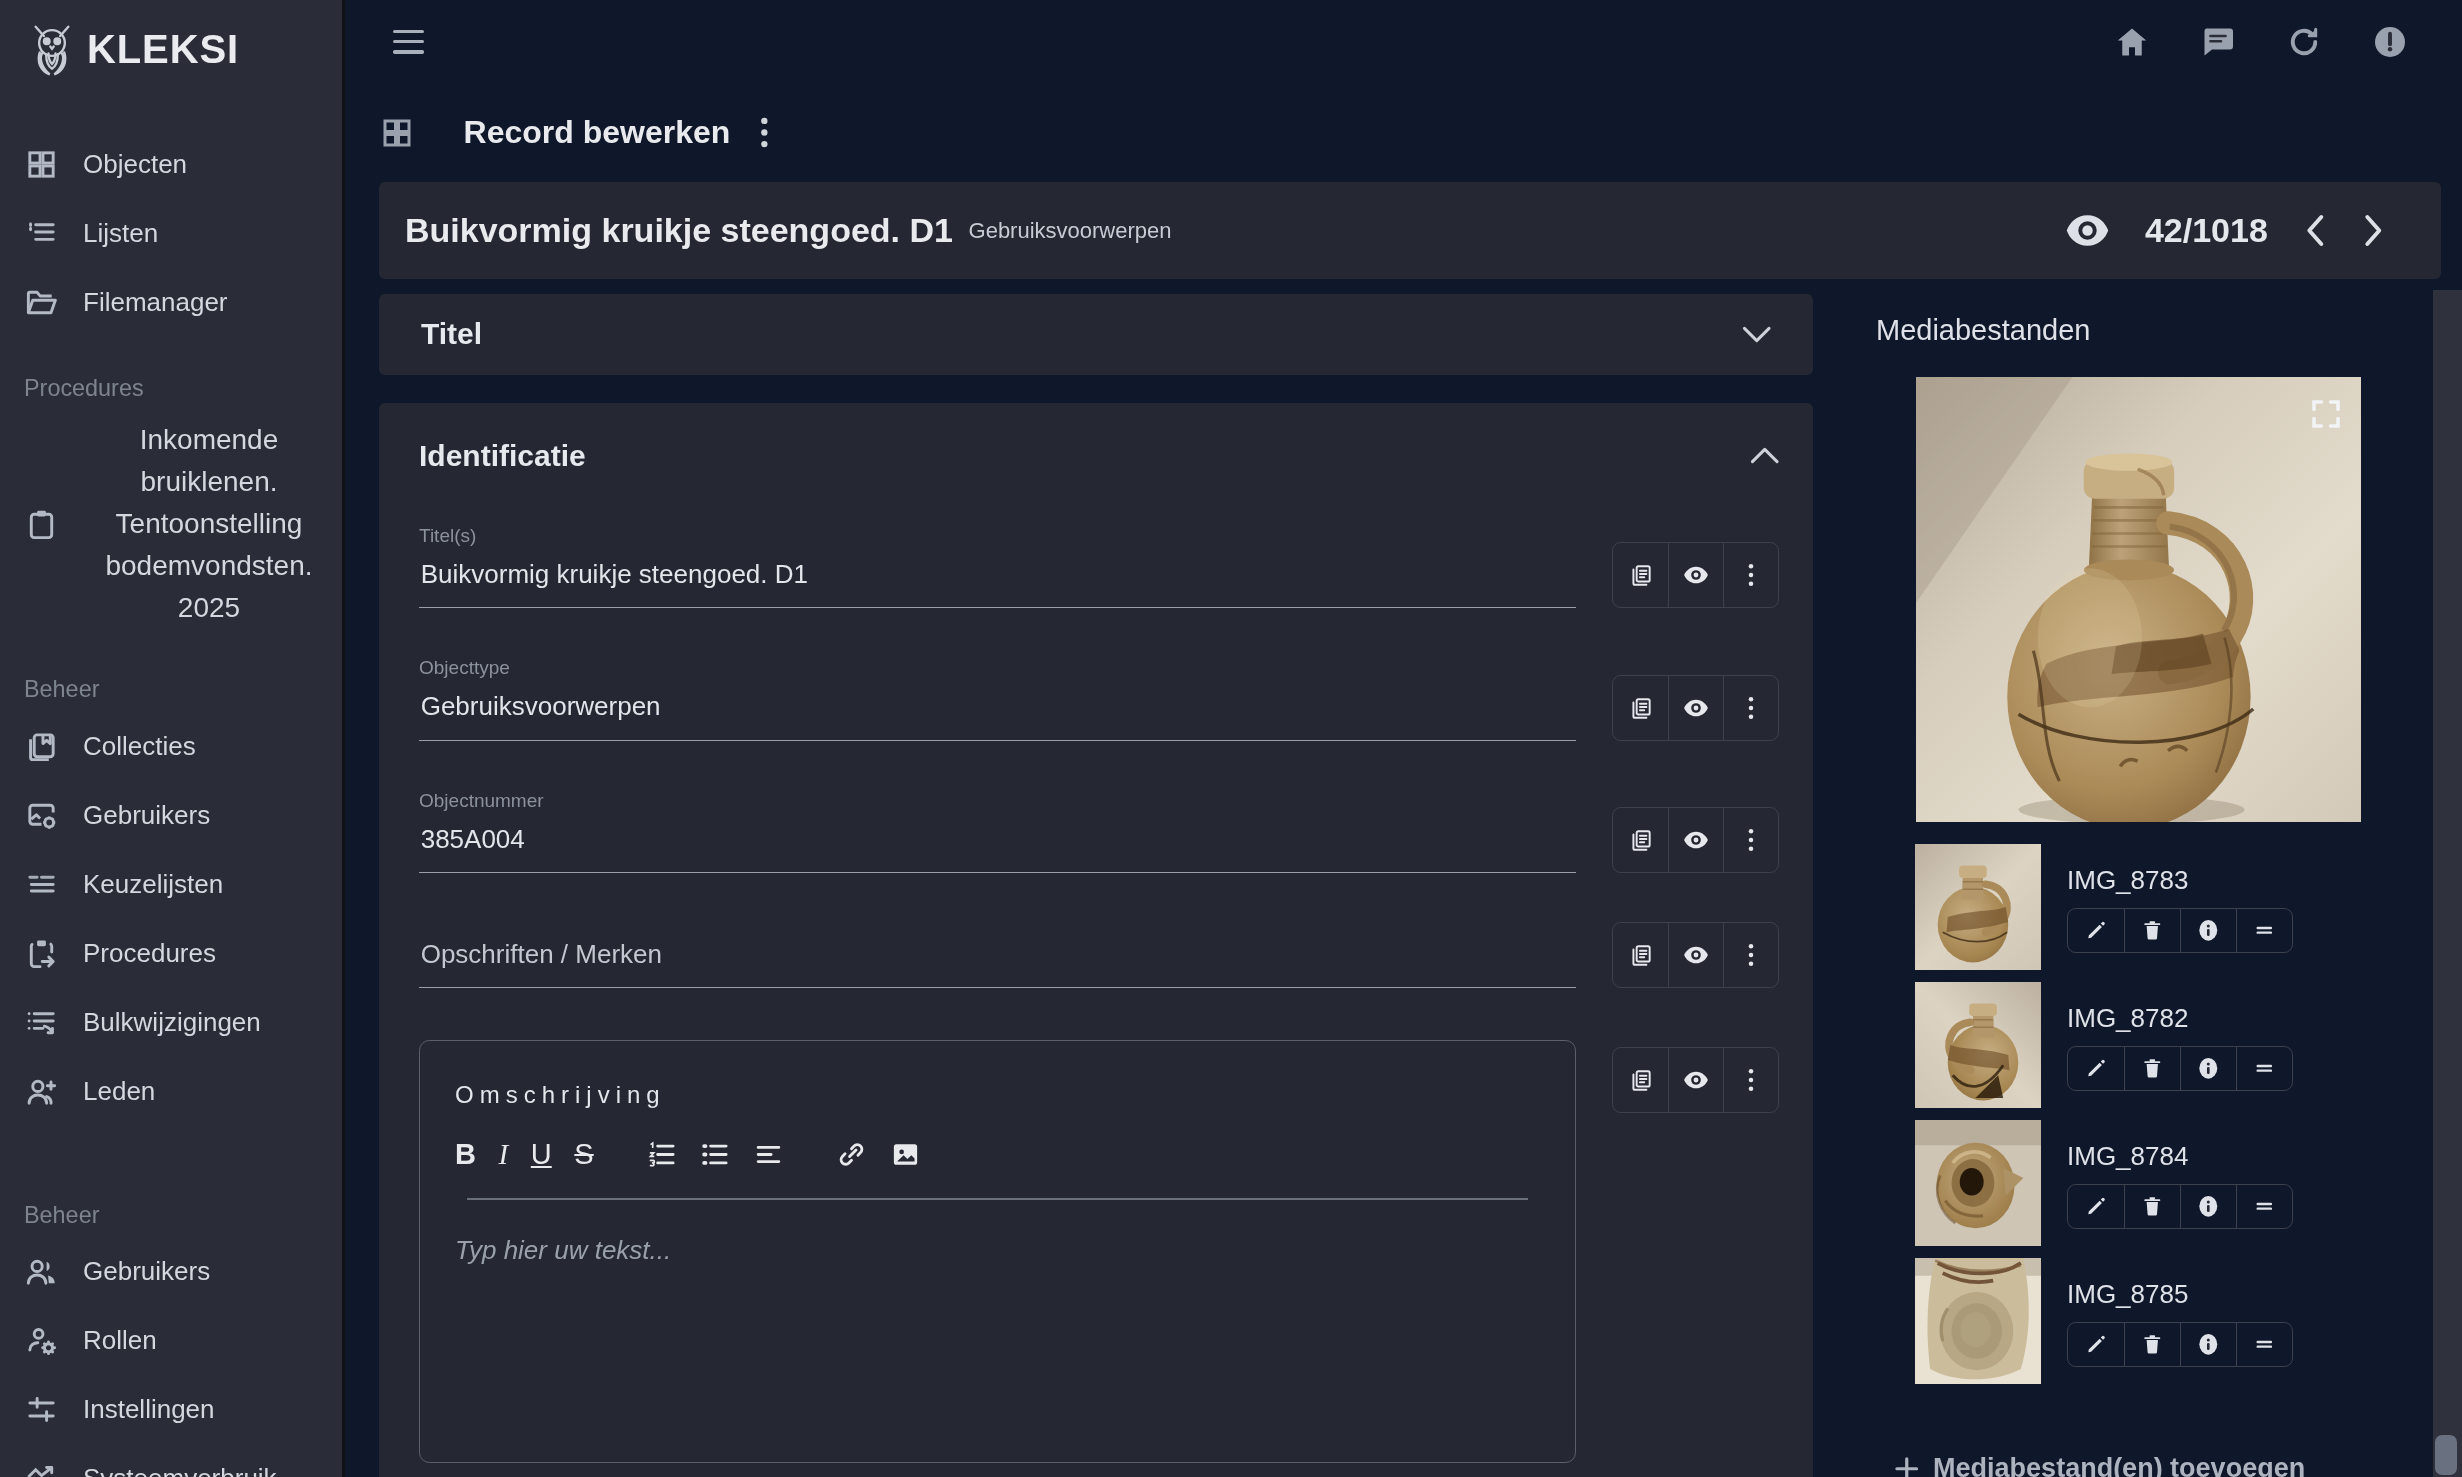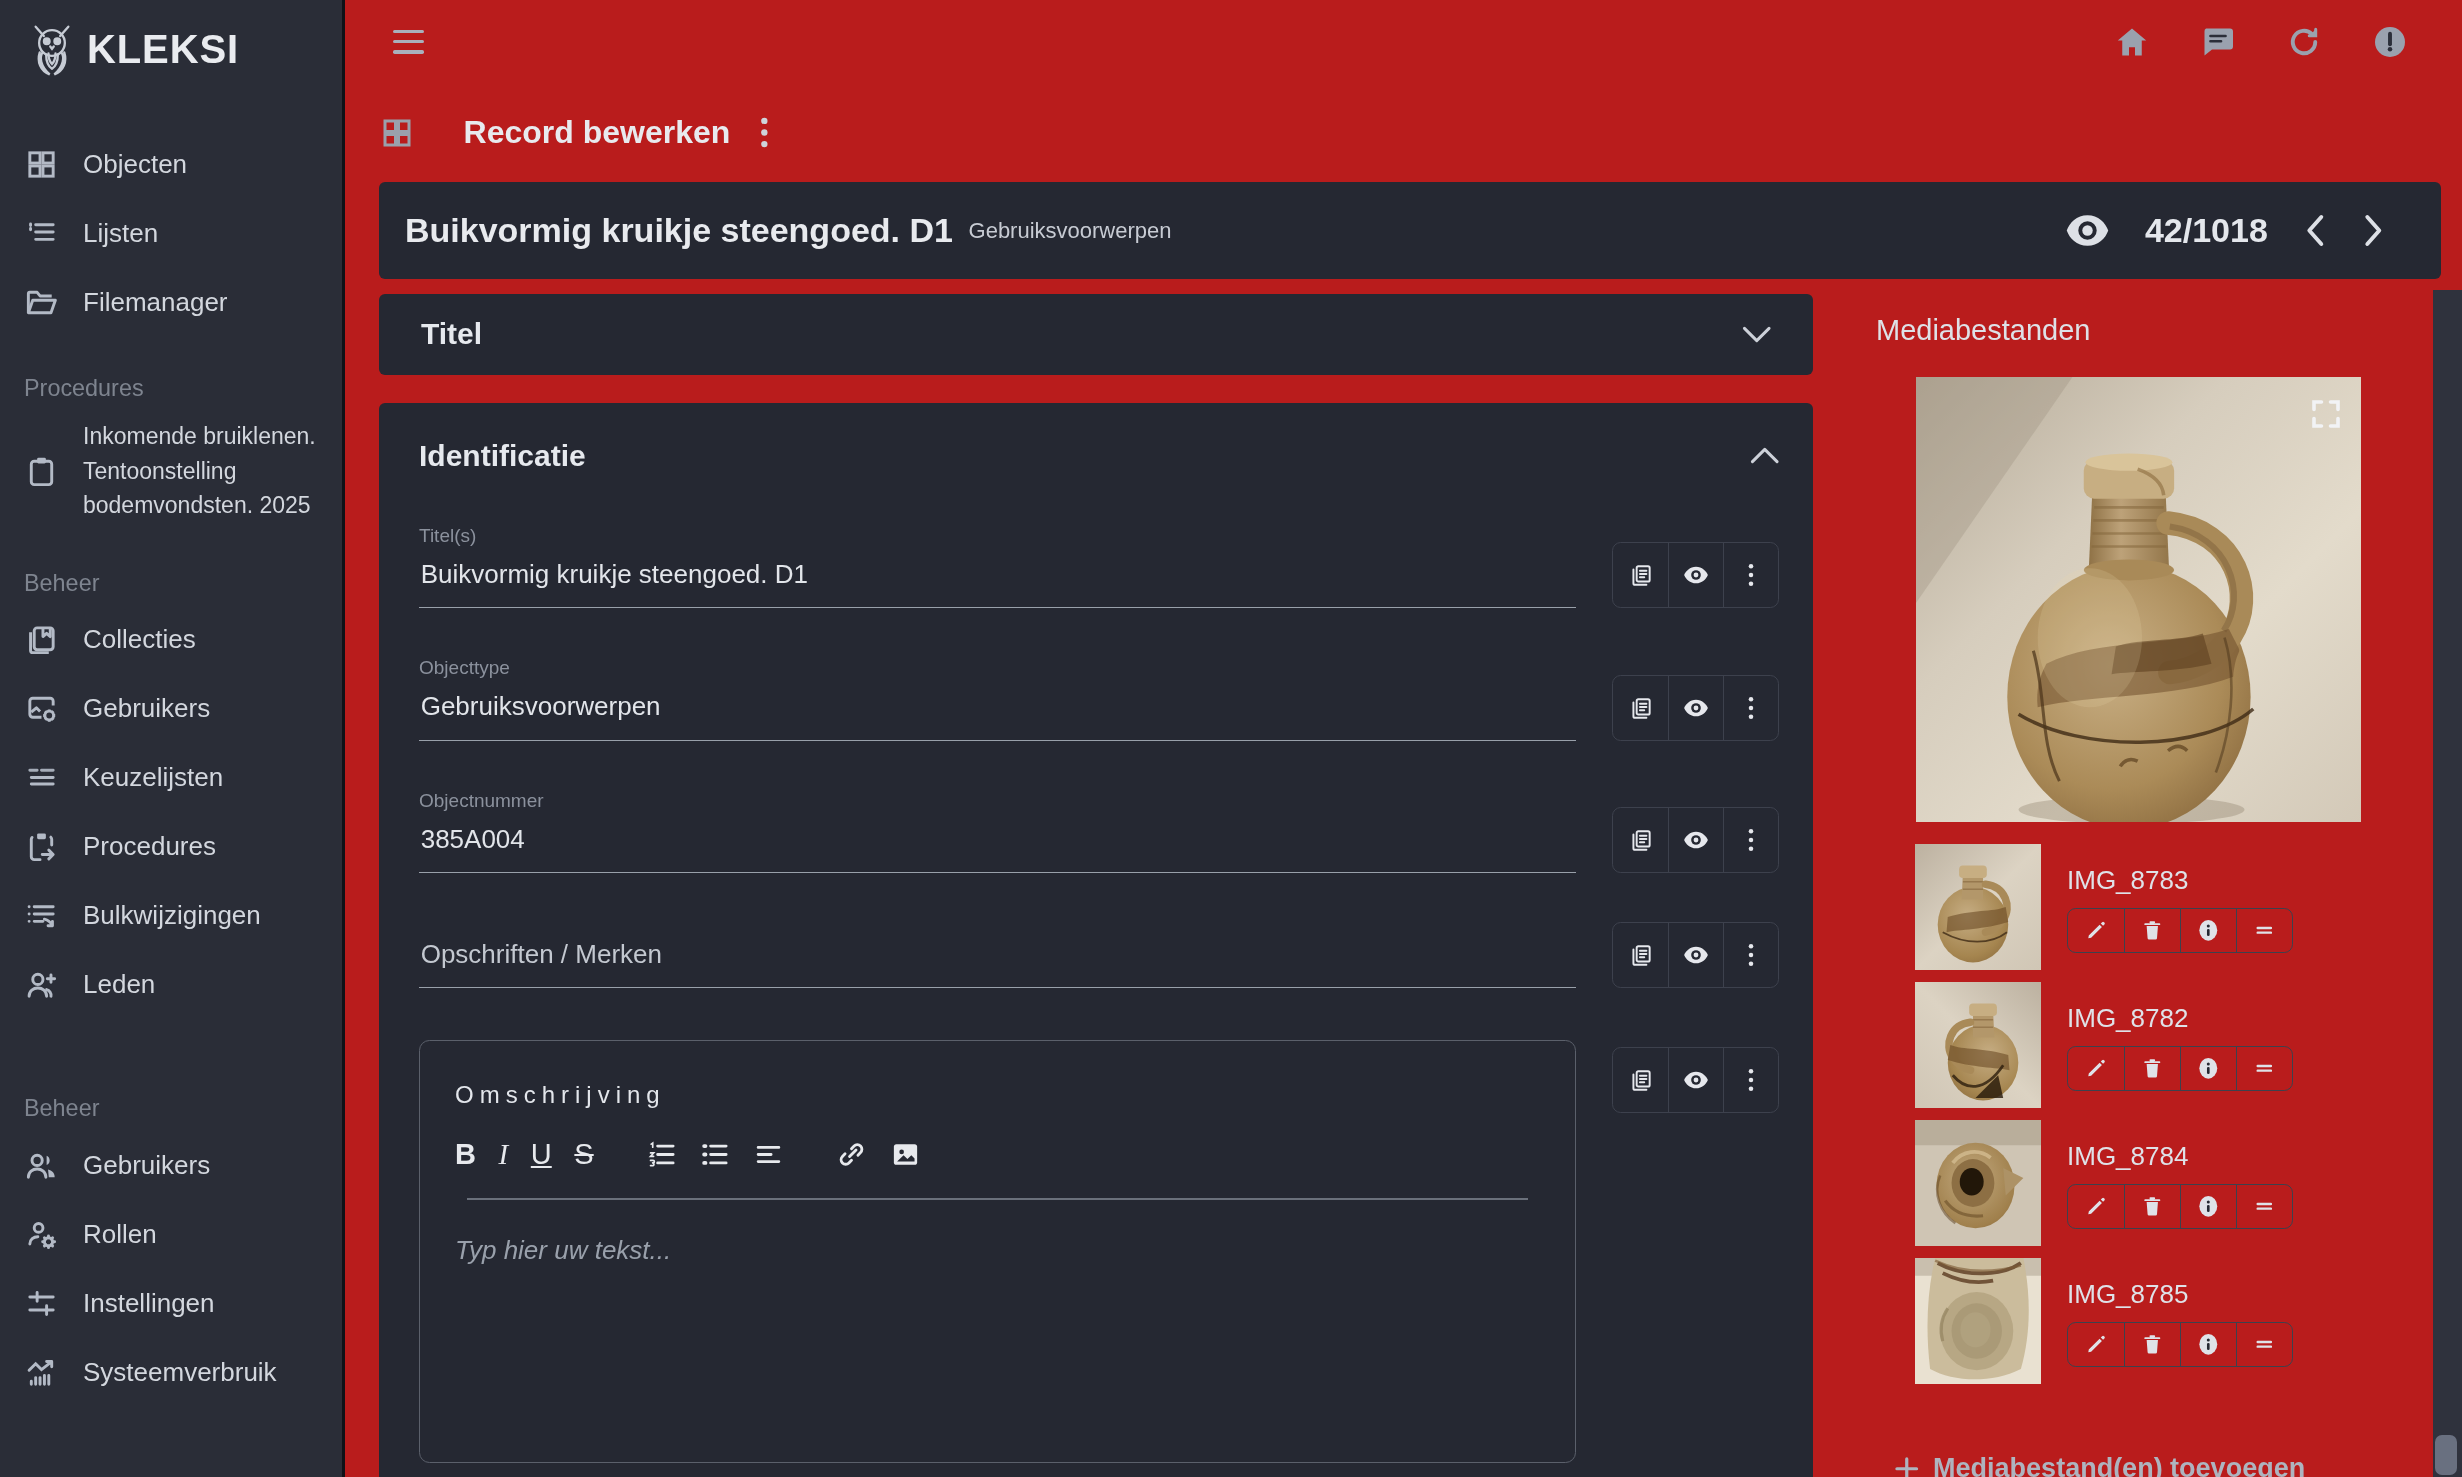--- a/index.html
+++ b/index.html
@@ -1,32 +1,32 @@
 <!DOCTYPE html>
 <html style="font-size:14px"><head>
 <meta charset="utf-8">
 <style>
   * { box-sizing: border-box; }
   html,body { margin:0; padding:0; }
   body { width:2462px; height:1478px; overflow:hidden; background:#2b2e39;
          font-family:"Liberation Sans", sans-serif; color:#dfe2e8; }
-  #app { position:relative; width:2462px; height:1478px; overflow:hidden; background:#b91c1c; }
+  #app { position:relative; width:2462px; height:1478px; overflow:hidden; background:#0f172a; }
 
   
   .sidebar { position:absolute; left:0; top:0; bottom:0; width:345px; background:#2a2d37;
              border-right:3.5px solid #0f1117; padding:19px 0 0 24px; overflow:hidden; }
   .logo-row { display:flex; align-items:center; gap:7px; height:61px; }
   .logo-text { font-size:40px; font-weight:bold; letter-spacing:0.9px; color:#e9ebef; }
   .nav { margin-top:50px; }
   .nav-item { display:flex; align-items:center; gap:24px; height:69px; cursor:pointer; }
   .nav-item .ic { width:35px; height:35px; flex:0 0 35px; color:#b3bac6; }
   .nav-label { font-size:26px; color:#d3d7de; }
   .nav-section { font-size:23.4px; color:#7e848f; margin:38px 0 8.7px 0; }
   .nav-item.multi { height:auto; padding:8.7px 0; align-items:center; }
-  .nav-label.wrap { width:252px; line-height:1.5; font-size:23px; }
+  .nav-label.wrap { width:252px; line-height:1.5; font-size:28px;text-align:center; }
   .acct-gap { margin-top:76px; }
 
   
   .topbar { position:absolute; left:348px; right:0; top:0; height:83px;
             display:flex; align-items:center; padding:0 54px 0 45px; }
   .burger { width:31px; height:24px; display:flex; flex-direction:column; justify-content:space-between; cursor:pointer; }
   .burger span { display:block; height:3.5px; background:#a9b0bc; border-radius:1.7px; }
   .topbar-icons { margin-left:auto; display:flex; align-items:center; gap:50px; }
   .tb-ic { width:36px; height:36px; color:#9aa1ae; cursor:pointer; }
 

